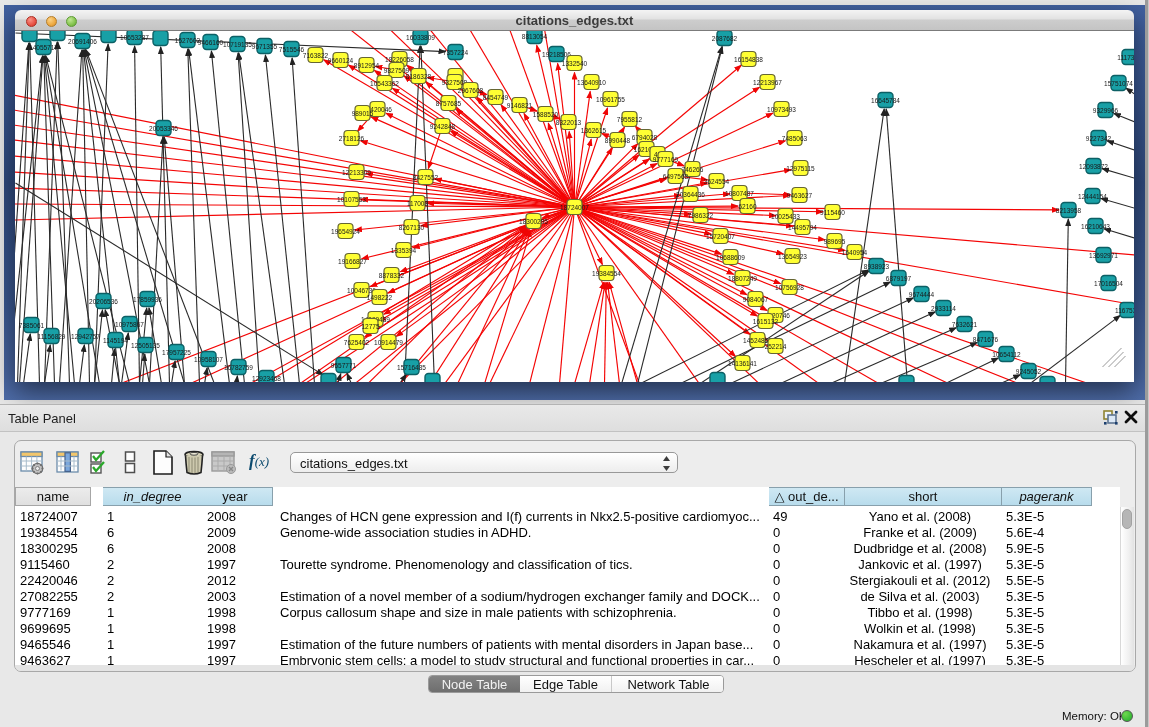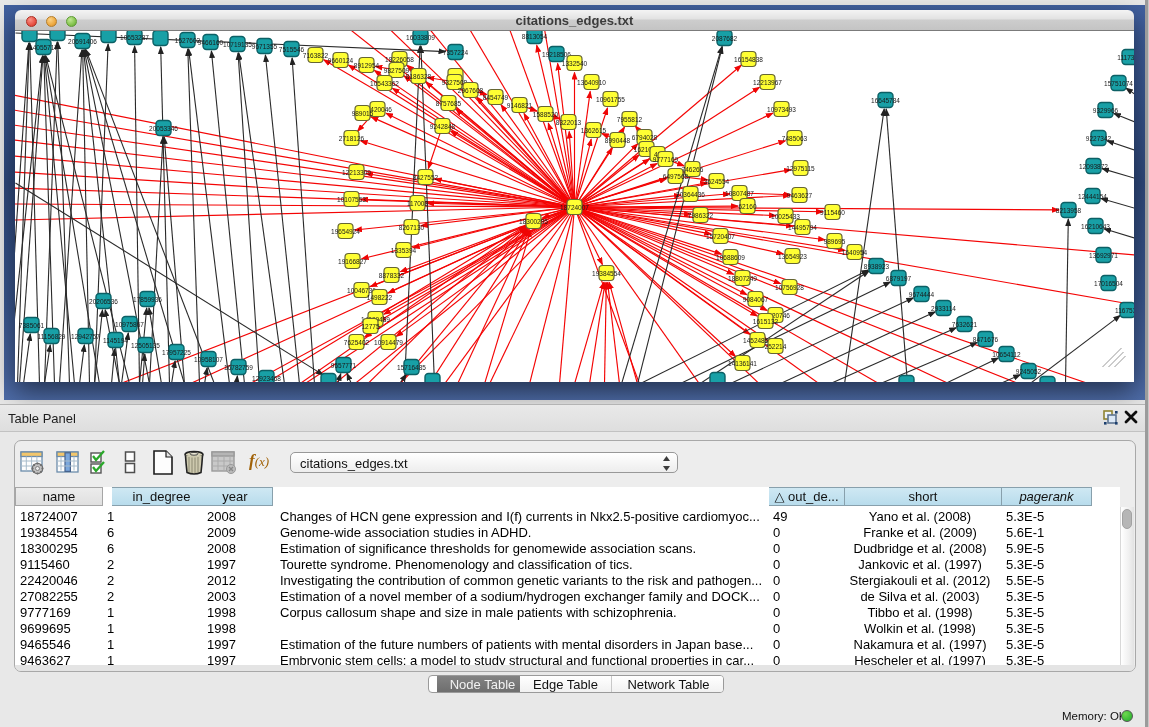--- a/index.html
+++ b/index.html
@@ -33,41 +33,41 @@
 
 .ico{position:absolute;top:450px;}
 #combo{position:absolute;left:290px;top:452px;width:388px;height:21px;background:linear-gradient(180deg,#ffffff,#ededed);
  border:1px solid #989898;border-radius:5px;}
 #combo .txt{position:absolute;left:9px;top:3px;font-size:13px;color:#111;}
 #combo .step{position:absolute;right:5px;top:1px;font-size:10px;color:#333;line-height:9px;}
 
 #tablearea{position:absolute;left:15px;top:487px;width:1105px;height:179px;background:#fff;overflow:hidden;}
 .hd{position:absolute;top:487px;height:19px;border:1px solid #88a0ac;border-left:none;
  background:linear-gradient(180deg,#cfe8f3,#b8dcec);font-size:13px;color:#111;text-align:center;line-height:18px;}
-#hd1{left:15px;width:88px;background:linear-gradient(180deg,#ececec,#e0e0e0);border:1px solid #a6a6a6;}
-#hd2{left:112px;width:100px;}
+#hd1{left:15px;width:76px;background:linear-gradient(180deg,#ececec,#e0e0e0);border:1px solid #a6a6a6;}
+#hd2{left:103px;width:100px;font-style:italic;}
 #hd3{left:198px;width:75px;}
 #hd4{left:273px;width:496px;}
 #hd5{left:769px;width:76px;}
 #hd6{left:845px;width:157px;}
 #hd7{left:1002px;width:90px;font-style:italic;}
 .row{position:absolute;left:15px;width:1105px;height:16px;font-size:13px;color:#000;white-space:nowrap;}
 .row span{position:absolute;top:1px;}
 .c1{left:5px;} .c2{left:92px;} .c3{left:192px;} .c4{left:265px;text-align:center;} .c5{left:758px;}
 .c6{left:822px;width:166px;text-align:center;} .c7{left:991px;}
 
 #sbtrack{position:absolute;left:1120px;top:507px;width:14px;height:158px;
  background:linear-gradient(90deg,#ffffff,#f0f0f0 60%,#e2e2e2);border-left:1px solid #d8d8d8;}
 #sbthumb{position:absolute;left:1122px;top:509px;width:10px;height:20px;background:#b6b6b6;border-radius:5px;border:1px solid #a2a2a2;}
 #boxfoot{position:absolute;left:15px;top:665px;width:1120px;height:6px;background:#e4e4e4;border-radius:0 0 6px 6px;}
 
 #segs{position:absolute;left:428px;top:675px;width:296px;height:18px;border:1px solid #9a9a9a;
  border-radius:4px;background:#fff;overflow:hidden;}
 .seg{position:absolute;top:0;height:100%;font-size:13px;text-align:center;line-height:17px;color:#111;}
-#seg1{left:8px;width:91px;background:linear-gradient(180deg,#838383,#6e6e6e);color:#f2f2f2;}
+#seg1{left:0;width:91px;background:linear-gradient(180deg,#838383,#6e6e6e);color:#f2f2f2;}
 #seg2{left:91px;width:92px;border-right:1px solid #c8c8c8;background:linear-gradient(180deg,#ffffff,#f1f1f1);}
 #seg3{left:183px;width:113px;background:linear-gradient(180deg,#ffffff,#f1f1f1);}
 
 #memory{position:absolute;left:1062px;top:710px;font-size:11.5px;color:#111;}
 #memdot{position:absolute;left:1121px;top:710px;width:12px;height:12px;border-radius:50%;
  background:radial-gradient(circle at 35% 30%,#6fd84f,#35b934 70%);border:1px solid #555;}
 </style></head>
 <body>
 <div id="app">
 <div id="netpanel">
@@ -619,21 +619,21 @@
   <path d="M7 7v15M10 7.5v15.5M13 7.5v15.5M16 7v15" stroke="#8d8a72" stroke-width="1"></path>
   <ellipse cx="12" cy="3.8" rx="4" ry="1.4" fill="#efecd8" stroke="#444" stroke-width="1"></ellipse>
 </svg>
 <svg class="ico" style="left:211px" width="26" height="25" viewBox="0 0 26 25">
   <rect x="1" y="2" width="22" height="19" fill="#c9c9c9" stroke="#9a9a9a" stroke-width="1.4"></rect>
   <rect x="1" y="2" width="22" height="4" fill="#b5b5b5" stroke="#9a9a9a" stroke-width="1.4"></rect>
   <path d="M1 11h22M1 16h22M7 6v15M13 6v15M19 6v15" stroke="#ababab" stroke-width="1"></path>
   <circle cx="20" cy="19" r="4.5" fill="#bbb" stroke="#999"></circle>
   <path d="M18 17 l4 4 M22 17 l-4 4" stroke="#888" stroke-width="1.4"></path>
 </svg>
-<div class="ico" style="left:249px;top:451px;font-family:'Liberation Serif',serif;font-style:italic;font-size:17px;color:#a16207;"><b>f</b><span style="font-size:13px;">(x)</span></div>
+<div class="ico" style="left:249px;top:451px;font-family:'Liberation Serif',serif;font-style:italic;font-size:17px;color:#0c4a6e;"><b>f</b><span style="font-size:13px;">(x)</span></div>
 <div id="combo">
       <span class="txt">citations_edges.txt</span>
   <svg class="step" width="11" height="19" viewBox="0 0 11 19" style="position:absolute;right:5px;top:1px;">
    <path d="M5.5 2 L9 7 L2 7 z" fill="#3c3c3c"></path>
         <path d="M5.5 17 L9 12 L2 12 z" fill="#3c3c3c"></path>
   </svg>
 </div>
 <div id="tablearea"></div>
 <div class="hd" id="hd1">name</div>
 <div class="hd" id="hd2">in_degree</div>
@@ -650,45 +650,43 @@
       <span class="c6">Yano et al. (2008)</span>
 <span class="c7">5.3E-5</span>
     </div>
 <div class="row" style="top:524px">
 <span class="c1">19384554</span>
       <span class="c2">6</span>
       <span class="c3">2009</span>
 <span class="c4">Genome-wide association studies in ADHD.</span>
       <span class="c5">0</span>
       <span class="c6">Franke et al. (2009)</span>
-<span class="c7">5.6E-1</span>
+<span class="c7">5.6E-4</span>
     </div>
 <div class="row" style="top:540px">
 <span class="c1">18300295</span>
       <span class="c2">6</span>
       <span class="c3">2008</span>
-<span class="c4">Estimation of significance thresholds for genomewide association scans.</span>
       <span class="c5">0</span>
       <span class="c6">Dudbridge et al. (2008)</span>
 <span class="c7">5.9E-5</span>
     </div>
 <div class="row" style="top:556px">
 <span class="c1">9115460</span>
       <span class="c2">2</span>
       <span class="c3">1997</span>
 <span class="c4">Tourette syndrome. Phenomenology and classification of tics.</span>
       <span class="c5">0</span>
       <span class="c6">Jankovic et al. (1997)</span>
 <span class="c7">5.3E-5</span>
     </div>
 <div class="row" style="top:572px">
 <span class="c1">22420046</span>
       <span class="c2">2</span>
       <span class="c3">2012</span>
-<span class="c4">Investigating the contribution of common genetic variants to the risk and pathogen...</span>
       <span class="c5">0</span>
       <span class="c6">Stergiakouli et al. (2012)</span>
 <span class="c7">5.5E-5</span>
     </div>
 <div class="row" style="top:588px">
 <span class="c1">27082255</span>
       <span class="c2">2</span>
       <span class="c3">2003</span>
 <span class="c4">Estimation of a novel member of a sodium/hydrogen exchanger family and DOCK...</span>
       <span class="c5">0</span>

